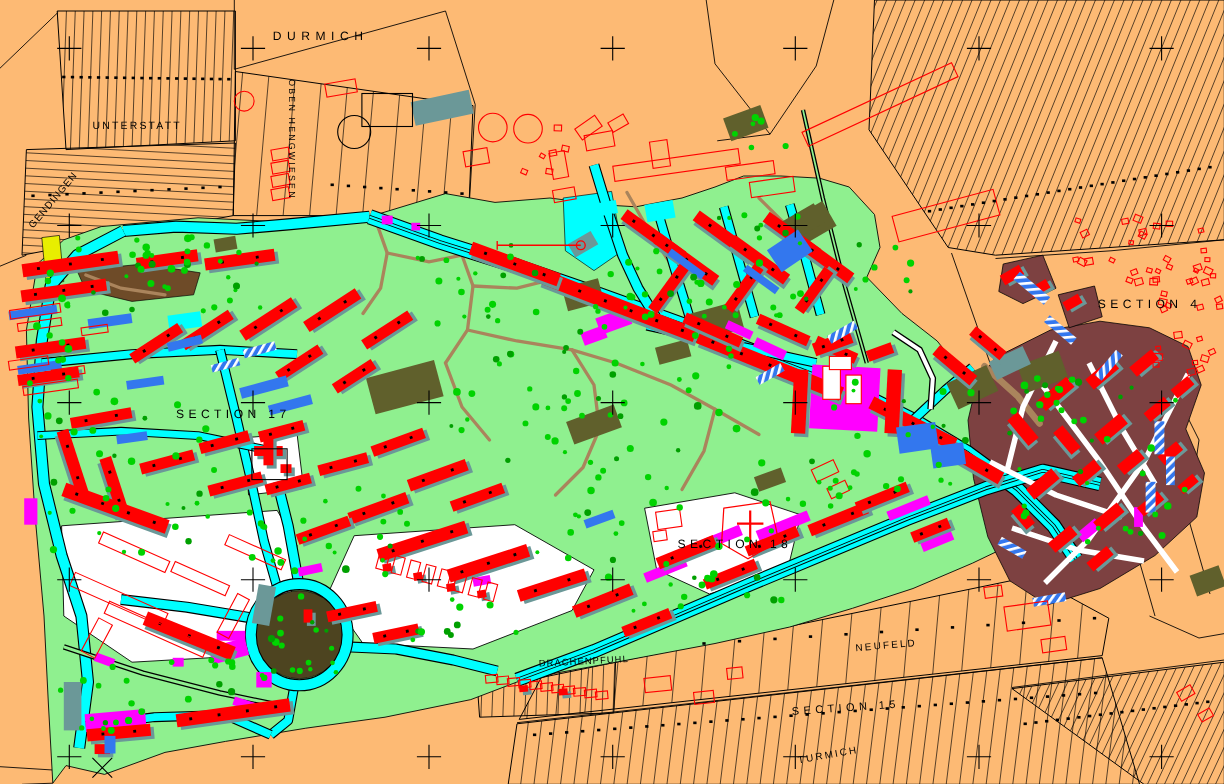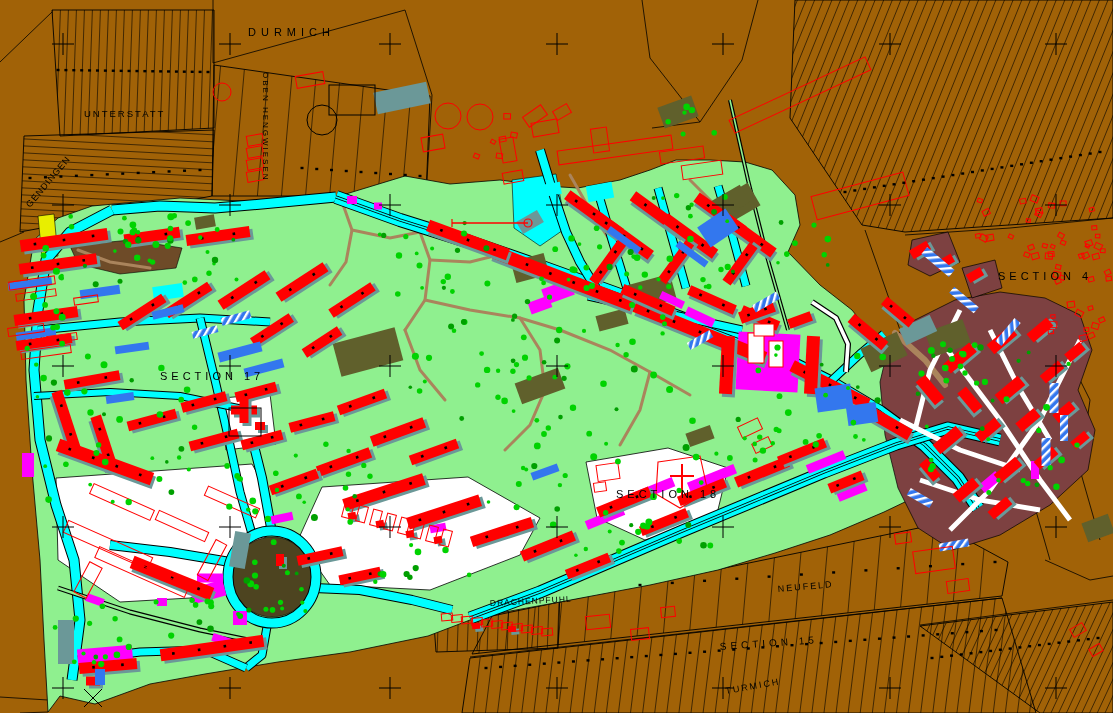--- a/index.html
+++ b/index.html
@@ -1,16 +1,16 @@
 <!DOCTYPE html>
 <html><head>
 <meta charset="utf-8">
 <style>
   html,body{margin:0;padding:0;background:#ffffff;}
-  .viewport{position:relative;width:1113px;height:713px;overflow:hidden;background:#a16207;
+  .viewport{position:relative;width:1113px;height:713px;overflow:hidden;background:#fdba74;
             font-family:"Liberation Sans",sans-serif;}
   svg text{font-family:"Liberation Sans",sans-serif;fill:#000;}
 </style>
 </head>
 <body>
 
 <div class="viewport">
   <svg id="map" width="1113" height="713" viewBox="0 0 1113 713">
       <defs>
         <pattern id="bluehatch" width="6" height="6" patternUnits="userSpaceOnUse" patternTransform="rotate(45)">

